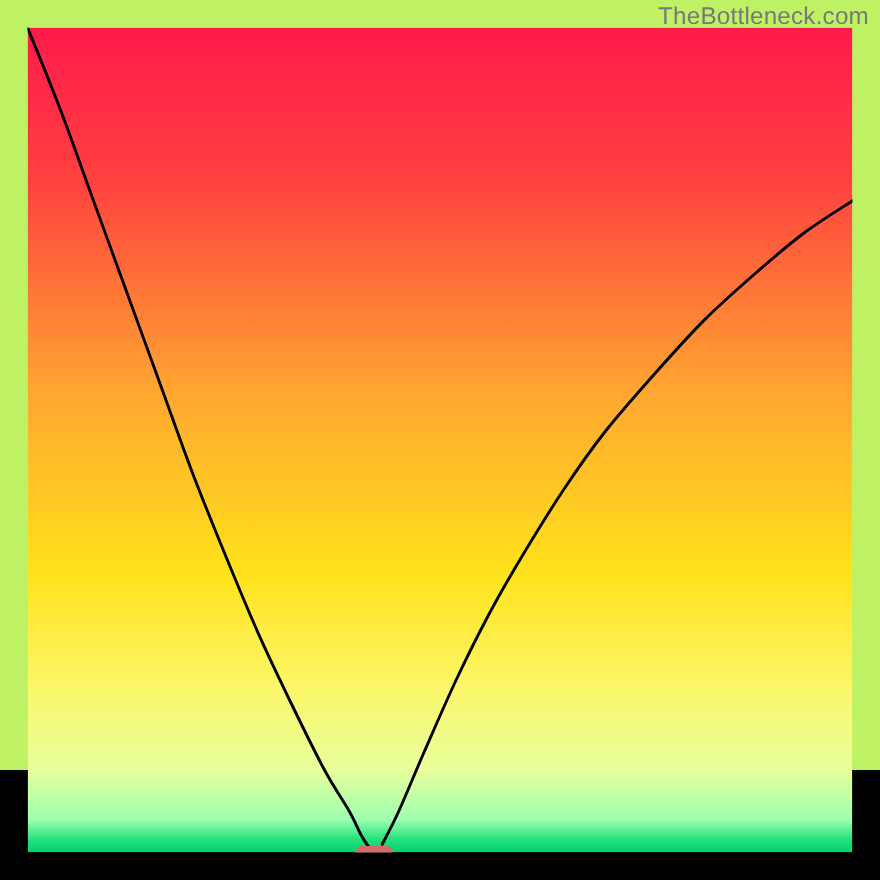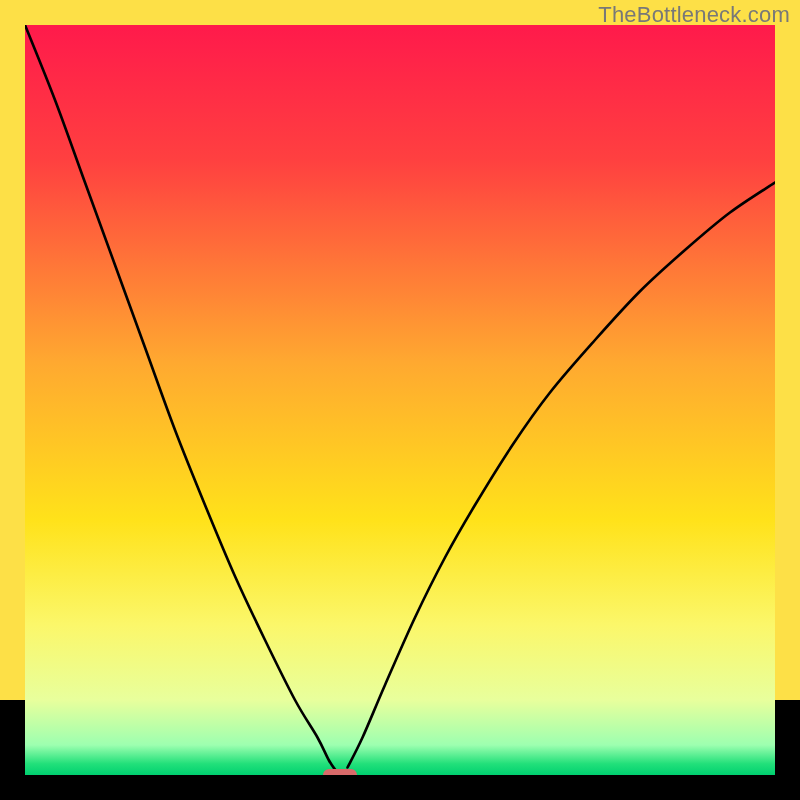--- a/index.html
+++ b/index.html
@@ -10,21 +10,21 @@
     overflow: hidden;
     background: #000;
     font-family: Arial, Helvetica, sans-serif;
   }
   .frame {
     position: absolute;
     left: 0;
     top: 0;
     width: 800px;
     height: 700px;
-    background: #fde047;
+    background: #bef264;
   }
   .plot-area {
     position: absolute;
     left: 25px;
     top: 25px;
     width: 750px;
     height: 750px;
     overflow: hidden;
   }
   .gradient-bg {

